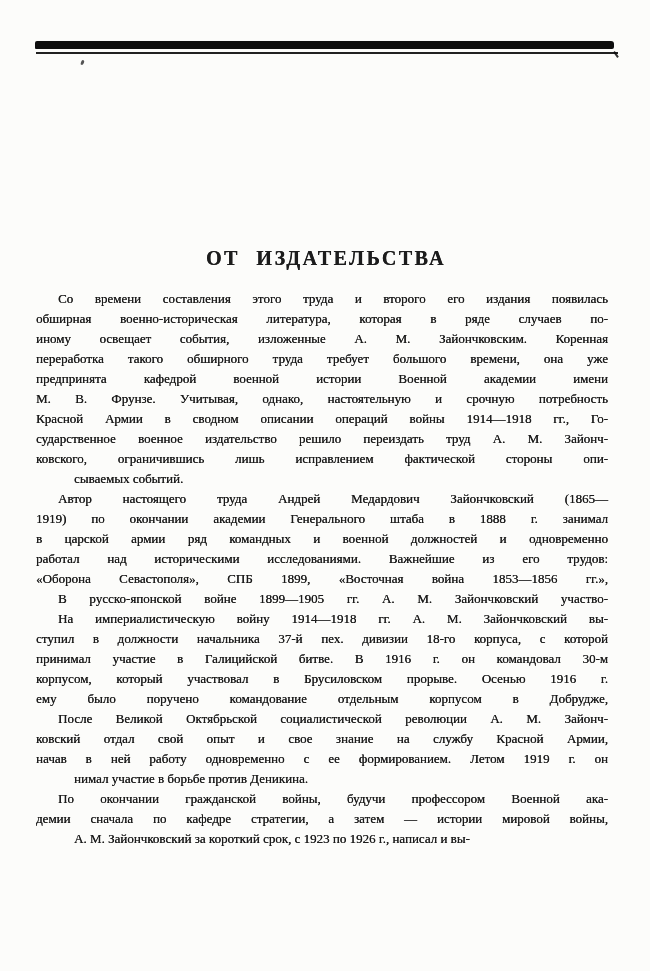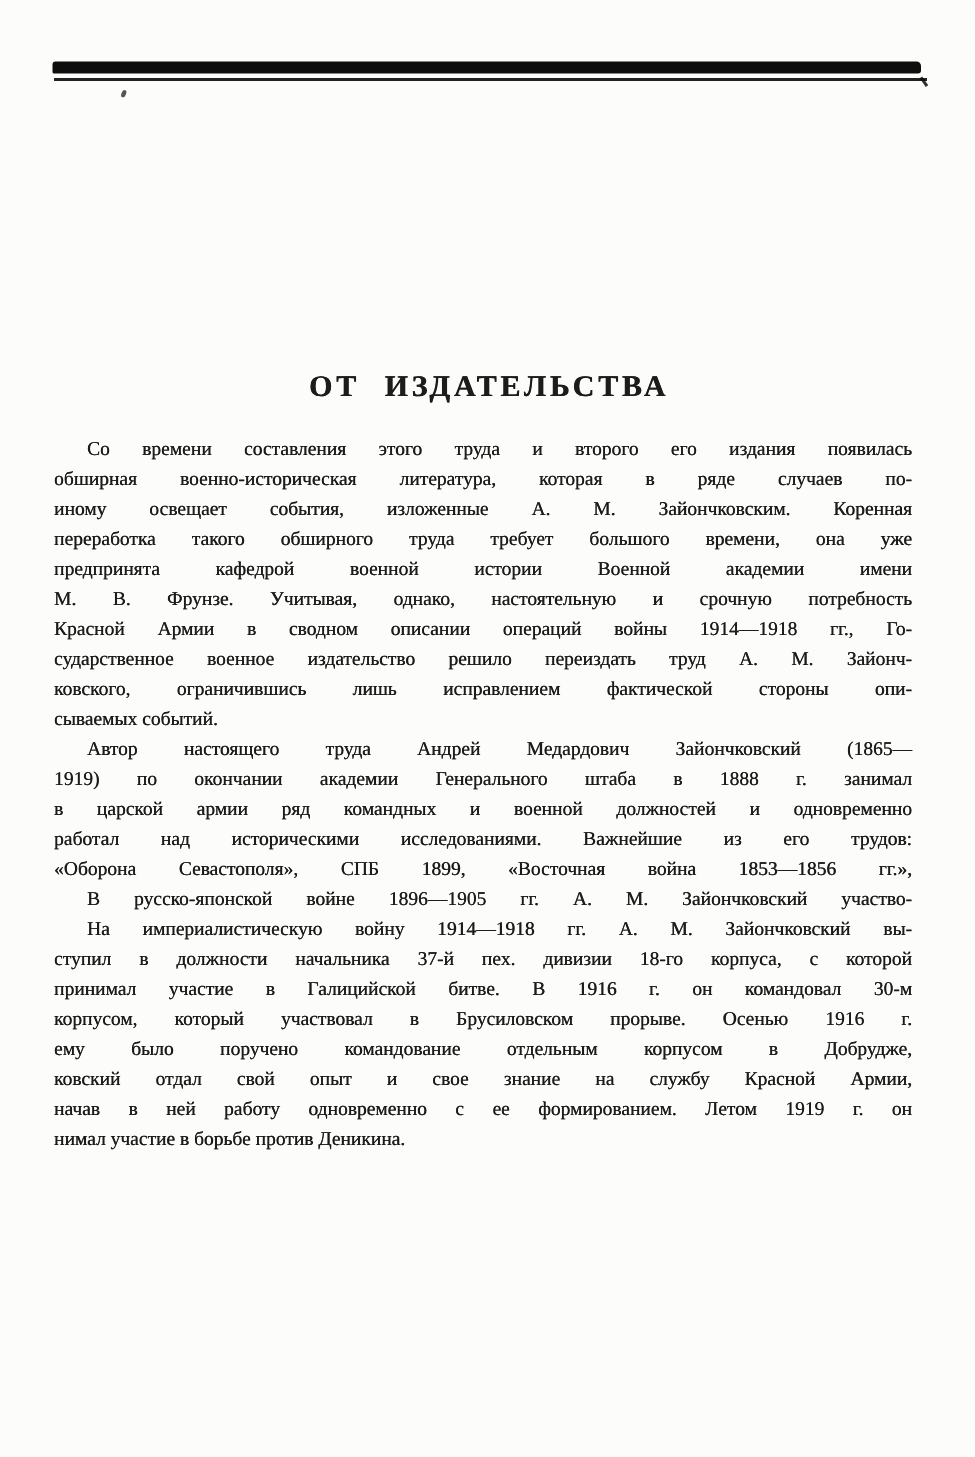--- a/index.html
+++ b/index.html
@@ -82,20 +82,21 @@
   }
   .para { margin: 0; }
   .line {
     text-align: justify;
     text-align-last: justify;
     white-space: nowrap;
   }
   .line.last {
     text-align-last: left;
     white-space: normal;
+    margin-left: 38px;
   }
   .line.first { text-indent: 22px; }
 </style>
 </head>
 <body>
 
 <div class="scan-page">
   <div class="rule-thick"></div>
   <div class="rule-thin"></div>
   <div class="rule-hook"></div>
@@ -117,28 +118,34 @@
         <div class="line last">сываемых событий.</div>
       </div>
       <div class="para">
         <div class="line first">Автор настоящего труда Андрей Медардович Зайончковский (1865—</div>
         <div class="line">1919) по окончании академии Генерального штаба в 1888 г. занимал</div>
         <div class="line">в царской армии ряд командных и военной должностей и одновременно</div>
         <div class="line">работал над историческими исследованиями. Важнейшие из его трудов:</div>
         <div class="line">«Оборона Севастополя», СПБ 1899, «Восточная война 1853—1856 гг.»,</div>
       </div>
       <div class="para">
-        <div class="line first">В русско-японской войне 1896—1905 гг. А. М. Зайончковский участво-</div>
+        <div class="line first">В русско-японской войне 1899—1905 гг. А. М. Зайончковский участво-</div>
       </div>
       <div class="para">
         <div class="line first">На империалистическую войну 1914—1918 гг. А. М. Зайончковский вы-</div>
         <div class="line">ступил в должности начальника 37-й пех. дивизии 18-го корпуса, с которой</div>
         <div class="line">принимал участие в Галицийской битве. В 1916 г. он командовал 30-м</div>
         <div class="line">корпусом, который участвовал в Брусиловском прорыве. Осенью 1916 г.</div>
         <div class="line">ему было поручено командование отдельным корпусом в Добрудже,</div>
       </div>
       <div class="para">
+        <div class="line first">После Великой Октябрьской социалистической революции А. М. Зайонч-</div>
         <div class="line">ковский отдал свой опыт и свое знание на службу Красной Армии,</div>
         <div class="line">начав в ней работу одновременно с ее формированием. Летом 1919 г. он</div>
         <div class="line last">нимал участие в борьбе против Деникина.</div>
+      </div>
+      <div class="para">
+        <div class="line first">По окончании гражданской войны, будучи профессором Военной ака-</div>
+        <div class="line">демии сначала по кафедре стратегии, а затем — истории мировой войны,</div>
+        <div class="line last">А. М. Зайончковский за короткий срок, с 1923 по 1926 г., написал и вы-</div>
       </div>
     </div>
 </div>
 
 </body></html>

